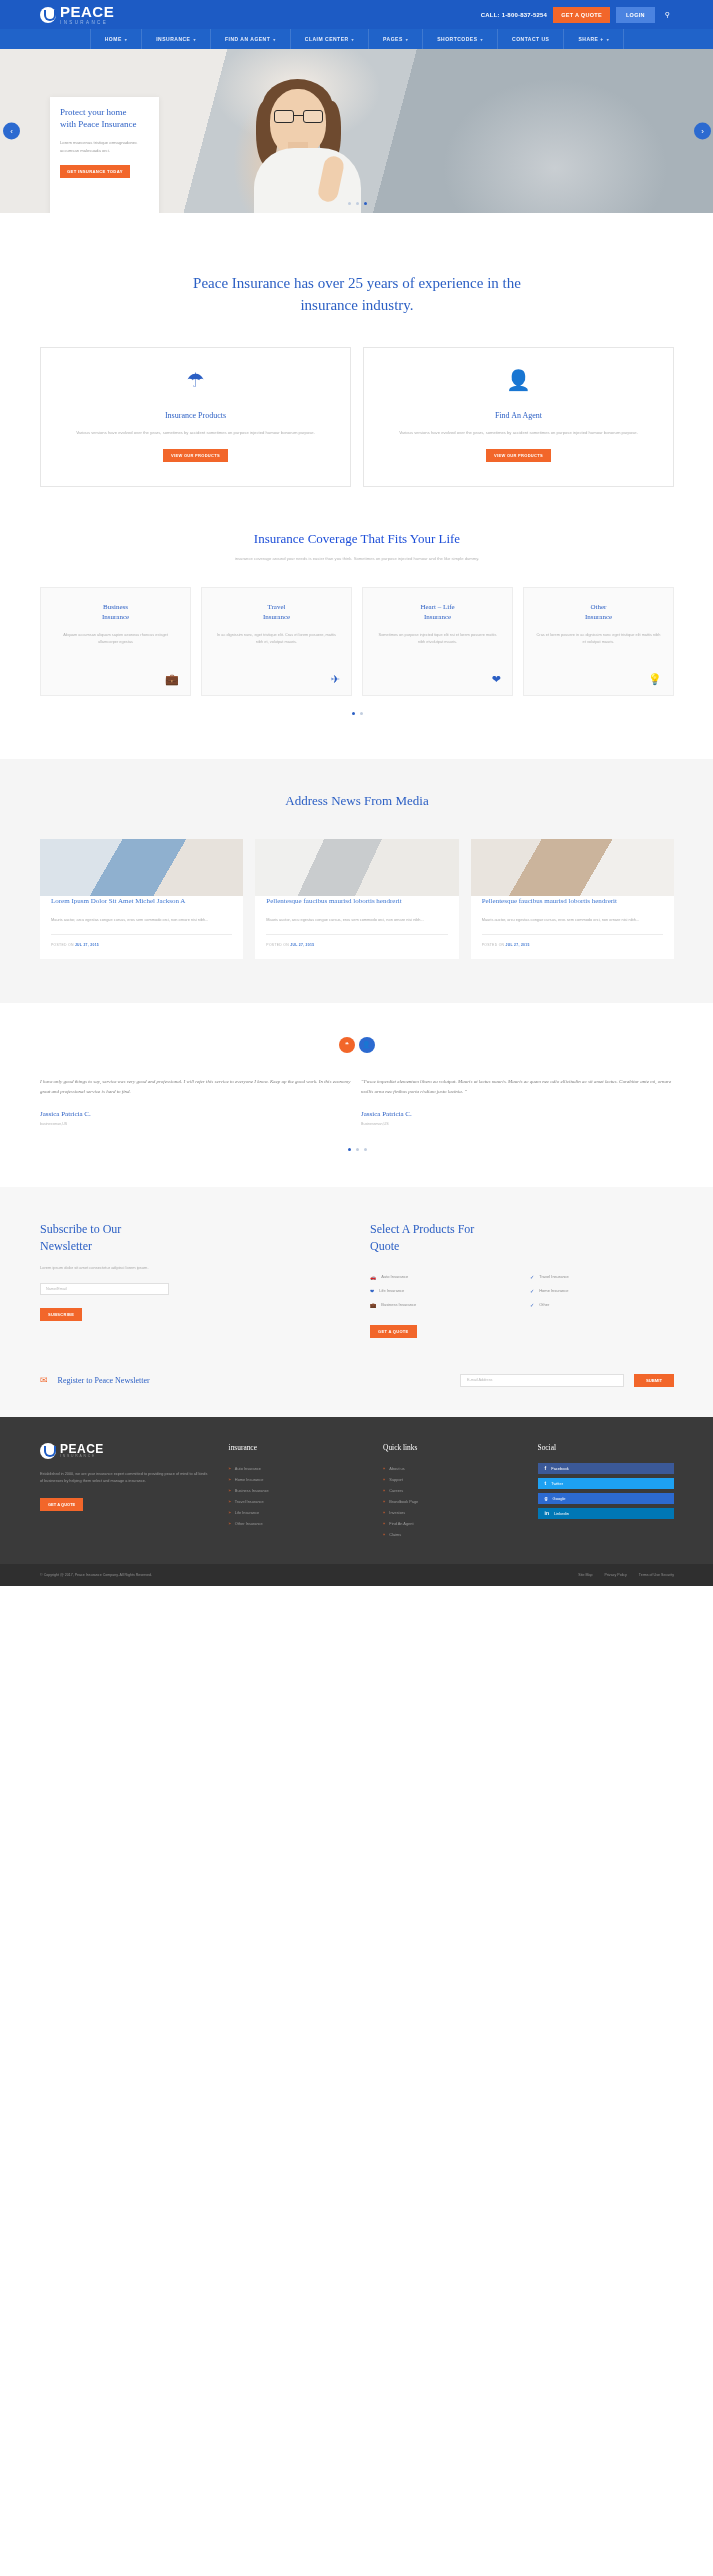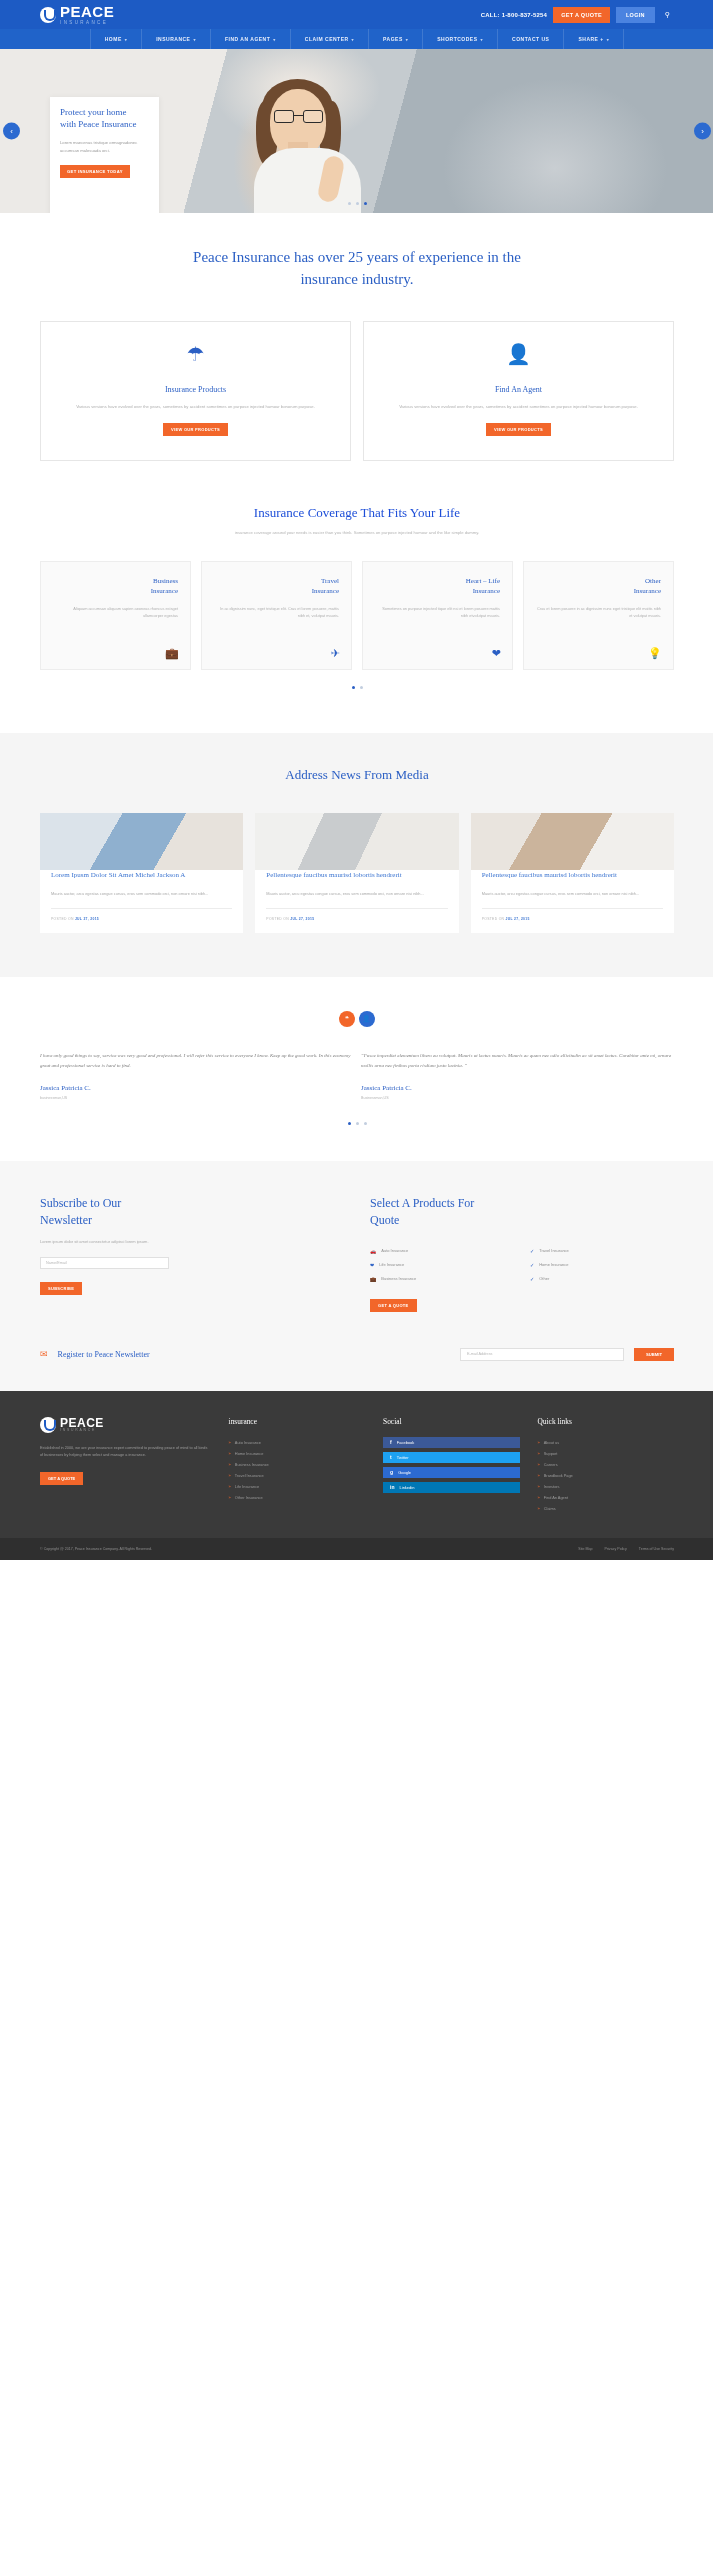--- a/index.html
+++ b/index.html
@@ -137,21 +137,21 @@
     display:flex; align-items:center; justify-content:center; font-size:8px; cursor:pointer;
   }
   .arrow.left{ left:3px; } .arrow.right{ right:3px; }
   .dots{ display:flex; gap:5px; justify-content:center; }
   .dot{ width:3px; height:3px; border-radius:50%; background:#c2cedf; }
   .dot.active{ background:#2b5fc4; }
   .hero-dots{ position:absolute; bottom:8px; left:0; right:0; }
 
   
   .sec { padding: 0 40px; }
-  .exp { padding-top:34px; text-align:center; }
+  .exp { padding-top:60px; text-align:center; }
   .exp h2{
     color:#2b5fc4; font-size:15px; font-weight:normal; line-height:1.45;
     font-family:"Liberation Serif", serif;
   }
   .two-cards{
     display:flex; gap:12px; margin-top:30px;
   }
   .fcard{
     flex:1; border:1px solid #e6e6e6; background:#fff; text-align:center;
     padding:22px 24px 24px;
@@ -172,21 +172,21 @@
   
   .cov{ padding-top:44px; text-align:center; }
   .cov h2{
     color:#1d4ed8; font-size:13px; font-weight:normal;
     font-family:"Liberation Serif", serif;
   }
   .cov .sub{ color:#b3b3b3; font-size:4.2px; margin-top:9px; }
   .cov-grid{ display:flex; gap:10px; margin-top:26px; }
   .ccard{
     flex:1; background:#fafafa; border:1px solid #ededed; padding:14px 12px 12px;
-    text-align:right; min-height:109px; position:relative;
+    text-align:center; min-height:109px; position:relative;
   }
   .ccard h4{
     color:#2b5fc4; font-size:7px; font-weight:normal; line-height:1.45;
     font-family:"Liberation Serif", serif;
   }
   .ccard p{ color:#b0b0b0; font-size:3.9px; line-height:1.8; margin-top:8px; }
   .ccard .ci{ position:absolute; right:11px; bottom:9px; color:#2b5fc4; font-size:11px; }
   .cov-dots{ margin-top:16px; }
 
   
@@ -626,69 +626,69 @@
         <span class="b">»</span>
         <span>Life Insurance</span>
       </div>
     <div class="f-li">
         <span class="b">»</span>
         <span>Other Insurance</span>
       </div>
   </div>
 
   <div class="f-col">
+    <div class="f-h">Quick links</div>
+    <div class="f-li">
+        <span class="b">»</span>
+        <span>About us</span>
+      </div>
+    <div class="f-li">
+        <span class="b">»</span>
+        <span>Support</span>
+      </div>
+    <div class="f-li">
+        <span class="b">»</span>
+        <span>Careers</span>
+      </div>
+    <div class="f-li">
+        <span class="b">»</span>
+        <span>Brandbook Page</span>
+      </div>
+    <div class="f-li">
+        <span class="b">»</span>
+        <span>Investors</span>
+      </div>
+    <div class="f-li">
+        <span class="b">»</span>
+        <span>Find An Agent</span>
+      </div>
+    <div class="f-li">
+        <span class="b">»</span>
+        <span>Claims</span>
+      </div>
+  </div>
+
+  <div class="f-col">
     <div class="f-h">Social</div>
     <div class="soc fb">
       <span class="si">f</span>
       <span>Facebook</span>
     </div>
     <div class="soc tw">
       <span class="si">t</span>
       <span>Twitter</span>
     </div>
     <div class="soc gp">
       <span class="si">g</span>
       <span>Google</span>
     </div>
     <div class="soc li">
       <span class="si">in</span>
       <span>Linkedin</span>
     </div>
-  </div>
-
-  <div class="f-col">
-    <div class="f-h">Quick links</div>
-    <div class="f-li">
-        <span class="b">»</span>
-        <span>About us</span>
-      </div>
-    <div class="f-li">
-        <span class="b">»</span>
-        <span>Support</span>
-      </div>
-    <div class="f-li">
-        <span class="b">»</span>
-        <span>Careers</span>
-      </div>
-    <div class="f-li">
-        <span class="b">»</span>
-        <span>Brandbook Page</span>
-      </div>
-    <div class="f-li">
-        <span class="b">»</span>
-        <span>Investors</span>
-      </div>
-    <div class="f-li">
-        <span class="b">»</span>
-        <span>Find An Agent</span>
-      </div>
-    <div class="f-li">
-        <span class="b">»</span>
-        <span>Claims</span>
-      </div>
   </div>
 </div>
 
 <div class="copy">
   <span class="copy-txt">© Copyright @ 2017, Peace Insurance Company. All Rights Reserved.</span>
   <span class="copy-links">
     <span>Site Map</span>
     <span>Privacy Policy</span>
     <span>Terms of Use Security</span>
   </span>

